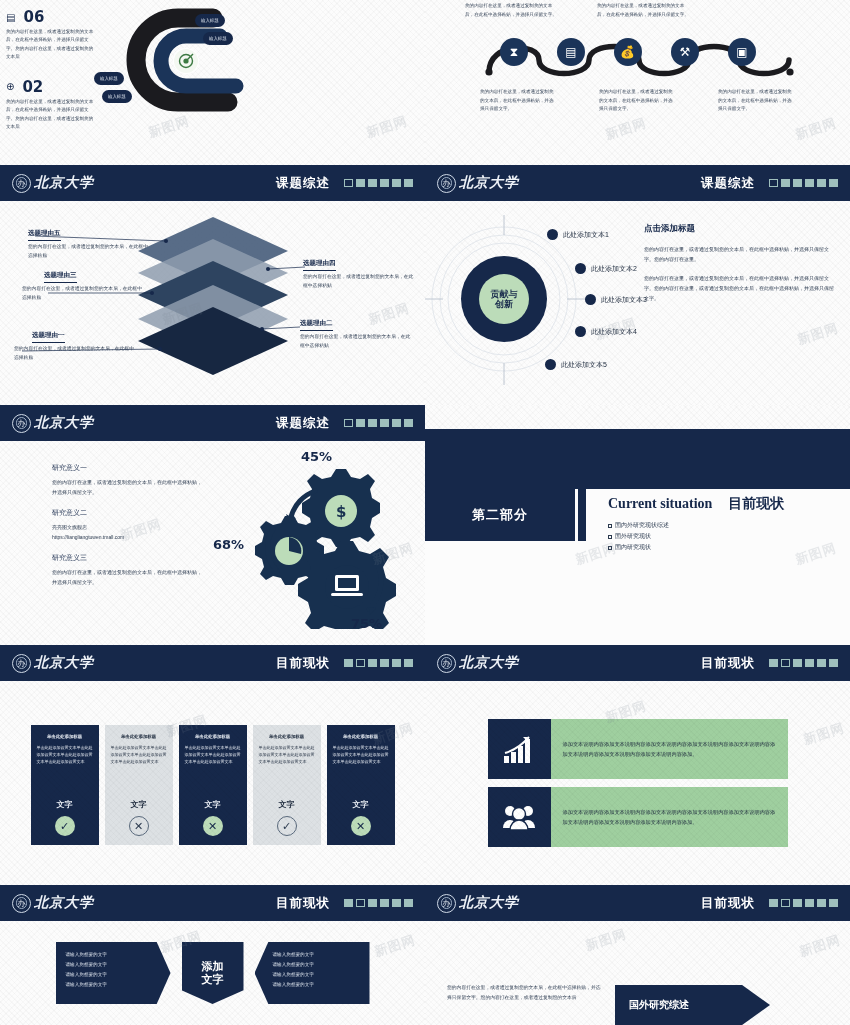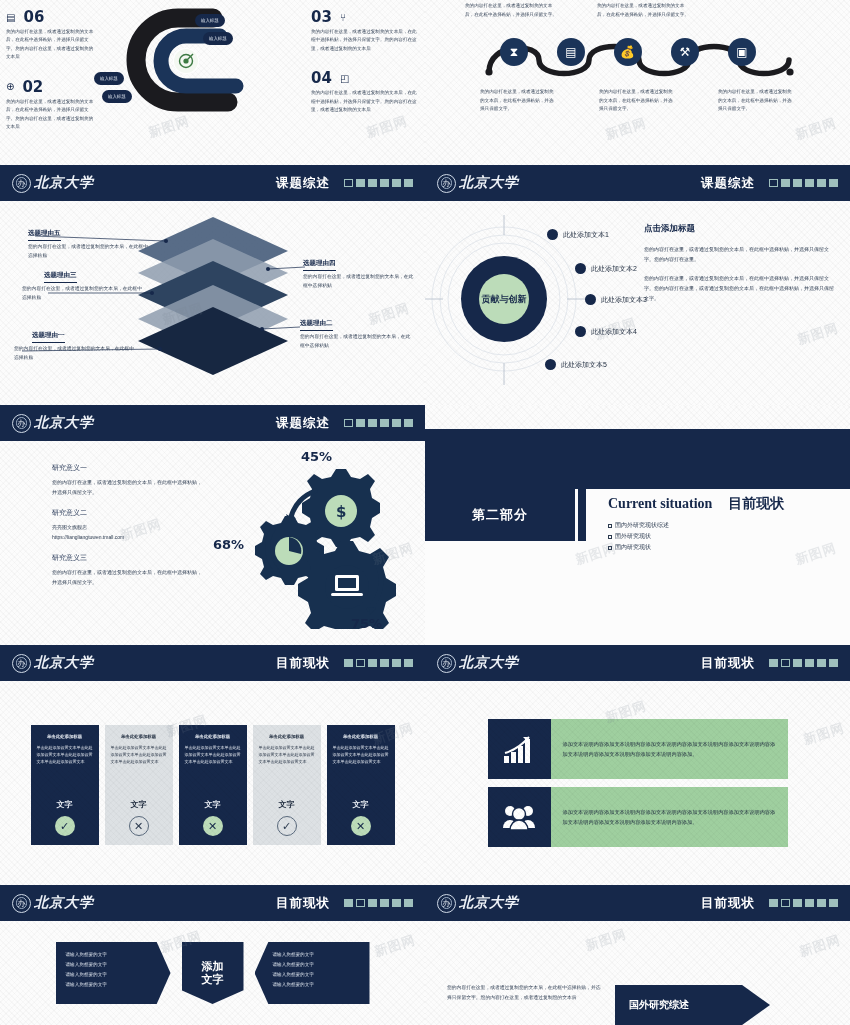--- a/index.html
+++ b/index.html
@@ -56,21 +56,21 @@
   .lbl { position:absolute; }
   .lbl h4 { font-size:6.5px; color:#16284a; font-weight:bold; border-bottom:1px solid #16284a; display:inline-block;
             padding-bottom:1.5px; margin-bottom:2.5px; }
   .lbl p { font-size:4.8px; line-height:1.85; color:#2b3a4f; }
 
   
   .s4 { position:relative; height:204px; display:flex; }
   .radial { position:relative; width:215px; height:100%; }
   .core { position:absolute; width:86px; height:86px; border-radius:50%; background:#16284a; left:36px; top:55px;
           display:flex; align-items:center; justify-content:center; }
-  .core-in { width:50px; height:50px; border-radius:50%; background:#bcdcb9; display:flex; flex-direction:row;
+  .core-in { width:50px; height:50px; border-radius:50%; background:#bcdcb9; display:flex; flex-direction:column;
              align-items:center; justify-content:center; color:#16284a; font-size:9px; font-weight:bold; line-height:1.15; }
   .bullet { position:absolute; display:flex; align-items:center; gap:5px; }
   .bdot { width:11px; height:11px; border-radius:50%; background:#16284a; flex:none; }
   .btxt { font-size:7px; color:#1d2a3d; white-space:nowrap; }
   .s4right { flex:1; padding:22px 14px 0 4px; }
   .s4right h3 { font-size:8.5px; color:#16284a; font-weight:bold; margin-bottom:9px; }
   .s4right p { font-size:5px; line-height:2; color:#2b3a4f; margin-bottom:9px; }
 
   
   .s5 { position:relative; height:204px; display:flex; }
@@ -169,32 +169,20 @@
             <circle cx="78" cy="55" r="2.6" fill="#3d7a43"></circle>
             <path d="M78 55 L85 48" stroke="#3d7a43" stroke-width="1.4"></path>
           </g>
         </svg>
         <div class="pill" style="left:95px; top:14px;">输入标题</div>
         <div class="pill" style="left:103px; top:32px;">输入标题</div>
         <div class="pill" style="left:-6px; top:72px;">输入标题</div>
         <div class="pill" style="left:2px; top:90px;">输入标题</div>
       </div>
 
-      <div class="s1col right">
-        <div class="numrow">
-          <span class="num">03</span>
-          <span class="nicon">⑂</span>
-        </div>
-        <p class="bodytxt">您的内容打在这里，或者通过复制您的文本后，在此框中选择粘贴，并选择只保留文字。您的内容打在这里，或者通过复制您的文本后</p>
-        <div class="numrow" style="margin-top:16px;">
-          <span class="num">04</span>
-          <span class="nicon">◰</span>
-        </div>
-        <p class="bodytxt">您的内容打在这里，或者通过复制您的文本后，在此框中选择粘贴，并选择只保留文字。您的内容打在这里，或者通过复制您的文本后</p>
-      </div>
     </div>
     <span class="wm" style="left:148px; top:118px;">新图网</span>
     <span class="wm" style="left:366px; top:118px;">新图网</span>
   </div>
 
   <div class="slide">
     <div class="texture"></div>
     <div class="s2">
       <div class="s2txt-top">
         <div class="s2cell">您的内容打在这里，或者通过复制您的文本后，在此框中选择粘贴，并选择只保留文字。</div>

